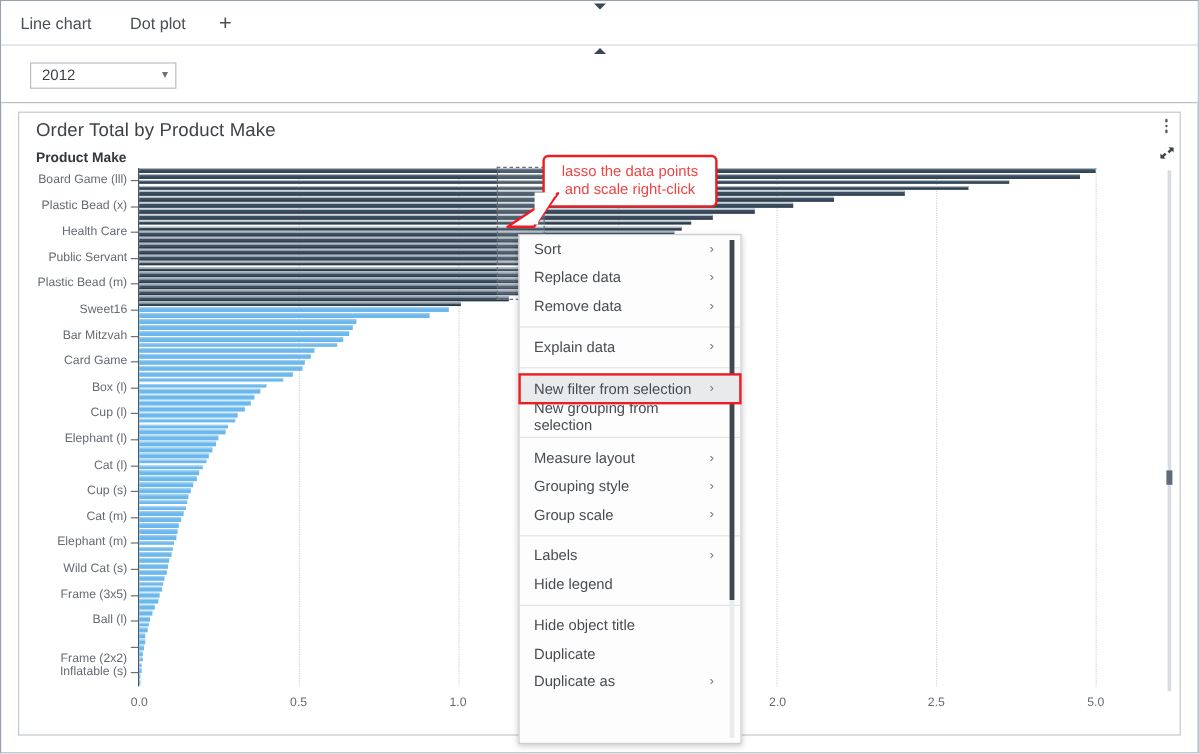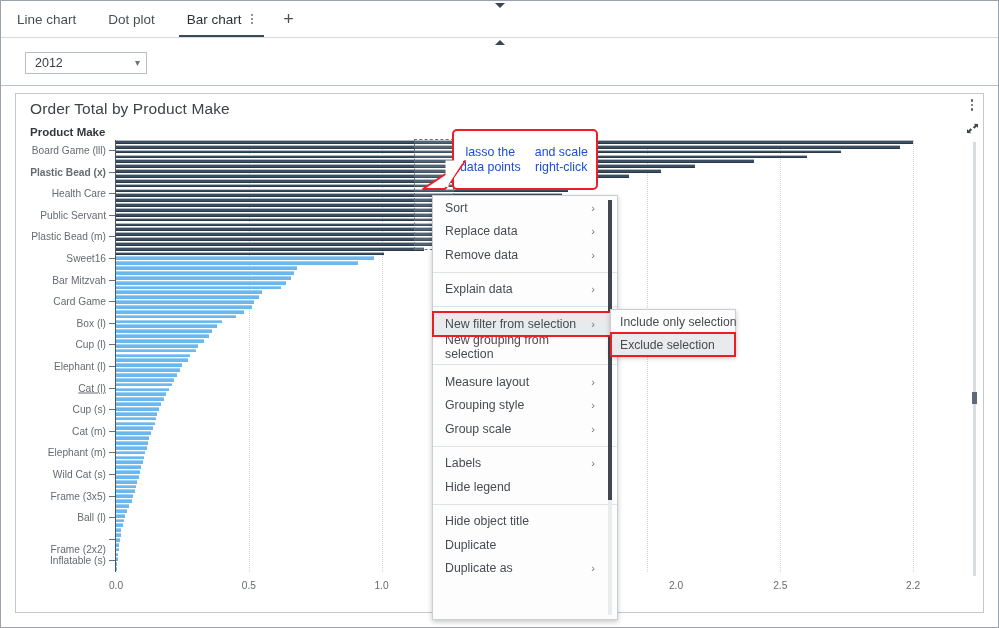--- a/index.html
+++ b/index.html
@@ -159,26 +159,26 @@
     position:absolute; right:7px; top:48px; bottom:36px; width:3px;
     background:#d9dde1;
   }
   #viz-scroll .thumb {
     position:absolute; left:-1px; width:5px; height:12px; background:#5e6a77;
   }
 
   
   #callout {
     position:absolute; left:451px; top:128px;
-    width:146px; height:61px;
+    width:146px; height:44px;
     border:2px solid #ee1c25; border-radius:5px;
     background:#fff;
-    color:#1d4ed8;
+    color:#ef4444;
     font-size:12.4px; line-height:15px;
-    display:flex; flex-direction:row; align-items:center; justify-content:center;
+    display:flex; flex-direction:column; align-items:center; justify-content:center;
     text-align:center;
     z-index:30;
   }
   #callout-tail { position:absolute; left:416px; top:158px; z-index:31; }
 
   
   #ctxmenu {
     position:absolute; left:431px; top:194px;
     width:186px; height:425px;
     background:#fdfdfd;
@@ -233,28 +233,20 @@
 <body>
 
 <div id="app">
 
   <div id="tabbar">
     <div class="tab">
       <span>Line chart</span>
     </div>
     <div class="tab">
       <span>Dot plot</span>
-    </div>
-    <div class="tab active">
-      <span>Bar chart</span>
-      <span class="kebab-dots">
-        <i></i>
-          <i></i>
-          <i></i>
-      </span>
     </div>
     <div class="tab-add">+</div>
   </div>
 
   <div class="collapse-handle" id="handle-top">
     <svg width="14" height="7" viewBox="0 0 14 7">
         <path d="M2 1 H12 L7 6 Z" fill="#3b4654"></path>
       </svg>
   </div>
 
@@ -293,41 +285,41 @@
         <svg width="13" height="13" viewBox="0 0 13 13">
           <path d="M12 2 L12 6 L10.6 4.6 L8.4 6.8 L6.9 5.3 L9.1 3.1 L7.7 1.7 Z" fill="#3c444c"></path>
           <path d="M1 11 L1 7 L2.4 8.4 L4.6 6.2 L6.1 7.7 L3.9 9.9 L5.3 11.3 Z" fill="#3c444c"></path>
         </svg>
       </span>
     </div>
 
     <div id="ylabels">
         <div class="ylab" style="top: 9.936px;">Board Game (lll)</div>
         <div class="ytick" style="top: 9.936px;"></div>
-        <div class="ylab" style="top: 31.536px; font-weight: bold;">Plastic Bead (x)</div>
+        <div class="ylab" style="top: 31.536px;">Plastic Bead (x)</div>
         <div class="ytick" style="top: 31.536px;"></div>
         <div class="ylab" style="top: 53.136px;">Health Care</div>
         <div class="ytick" style="top: 53.136px;"></div>
         <div class="ylab" style="top: 74.736px;">Public Servant</div>
         <div class="ytick" style="top: 74.736px;"></div>
         <div class="ylab" style="top: 96.336px;">Plastic Bead (m)</div>
         <div class="ytick" style="top: 96.336px;"></div>
         <div class="ylab" style="top: 117.936px;">Sweet16</div>
         <div class="ytick" style="top: 117.936px;"></div>
         <div class="ylab" style="top: 139.536px;">Bar Mitzvah</div>
         <div class="ytick" style="top: 139.536px;"></div>
         <div class="ylab" style="top: 161.136px;">Card Game</div>
         <div class="ytick" style="top: 161.136px;"></div>
         <div class="ylab" style="top: 182.736px;">Box (l)</div>
         <div class="ytick" style="top: 182.736px;"></div>
         <div class="ylab" style="top: 204.336px;">Cup (l)</div>
         <div class="ytick" style="top: 204.336px;"></div>
         <div class="ylab" style="top: 225.936px; text-align: center;">Elephant (l)</div>
         <div class="ytick" style="top: 225.936px;"></div>
-        <div class="ylab" style="top: 247.536px; text-decoration: underline;">Cat (l)</div>
+        <div class="ylab" style="top: 247.536px;">Cat (l)</div>
         <div class="ytick" style="top: 247.536px;"></div>
         <div class="ylab" style="top: 269.136px;">Cup (s)</div>
         <div class="ytick" style="top: 269.136px;"></div>
         <div class="ylab" style="top: 290.736px;">Cat (m)</div>
         <div class="ytick" style="top: 290.736px;"></div>
         <div class="ylab" style="top: 312.336px;">Elephant (m)</div>
         <div class="ytick" style="top: 312.336px;"></div>
         <div class="ylab" style="top: 333.936px;">Wild Cat (s)</div>
         <div class="ytick" style="top: 333.936px;"></div>
         <div class="ylab" style="top: 355.536px;">Frame (3x5)</div>
@@ -435,23 +427,23 @@
         <div class="bar" style="top: 412.584px; height: 3.75393px; width: 2.12571px;"></div>
         <div class="bar" style="top: 417.438px; height: 3.75393px; width: 1.59429px;"></div>
         <div class="bar" style="top: 422.292px; height: 3.75393px; width: 1.06286px;"></div>
         <div class="bar" style="top: 427.146px; height: 3.75393px; width: 1px;"></div>
       </div>
     <div id="xlabels">
         <div class="xlab" style="left: 0px;">0.0</div>
         <div class="xlab" style="left: 132.857px;">0.5</div>
         <div class="xlab" style="left: 265.714px;">1.0</div>
         <div class="xlab" style="left: 398.571px;">1.5</div>
-        <div class="xlab" style="left: 560px;">2.0</div>
+        <div class="xlab" style="left: 532px;">2.0</div>
         <div class="xlab" style="left: 664.286px;">2.5</div>
-        <div class="xlab" style="left: 797.143px;">2.2</div>
+        <div class="xlab" style="left: 797.143px;">5.0</div>
       </div>
 
     <div id="lasso" style="left: 398px; top: 45px; width: 40px; height: 111px;"></div>
 
     <div id="viz-scroll">
       <div class="thumb" style="top: 250px;"></div>
     </div>
   </div>
 
   <svg id="callout-tail" width="50" height="34" viewBox="0 0 50 34">
@@ -522,22 +514,14 @@
           <span>Duplicate as</span>
           <span class="arrow">›</span>
         </div>
         <div class="mi"></div>
       </div>
     <div id="ctx-scroll">
       <div class="thumb"></div>
     </div>
   </div>
 
-  <div id="submenu">
-      <div class="smi">
-        <span>Include only selection</span>
-      </div>
-      <div class="smi hl boxed">
-        <span>Exclude selection</span>
-      </div>
-    </div>
 
 </div>
 
 </body></html>

